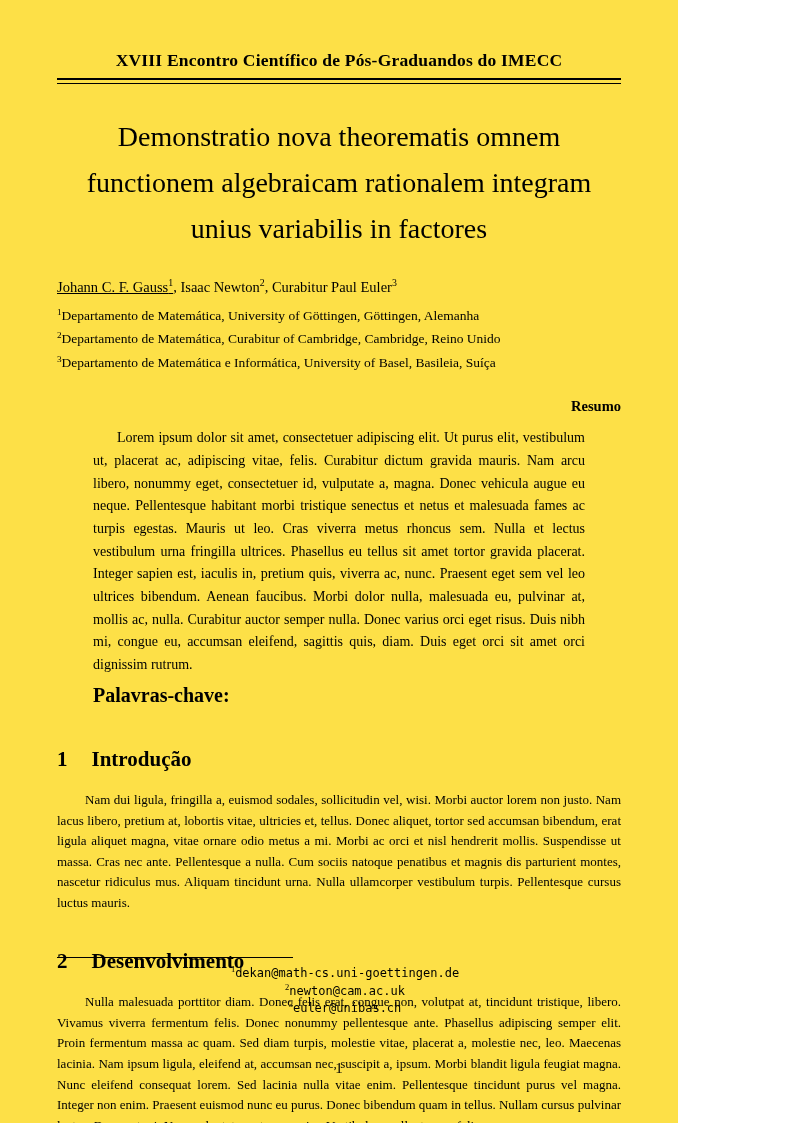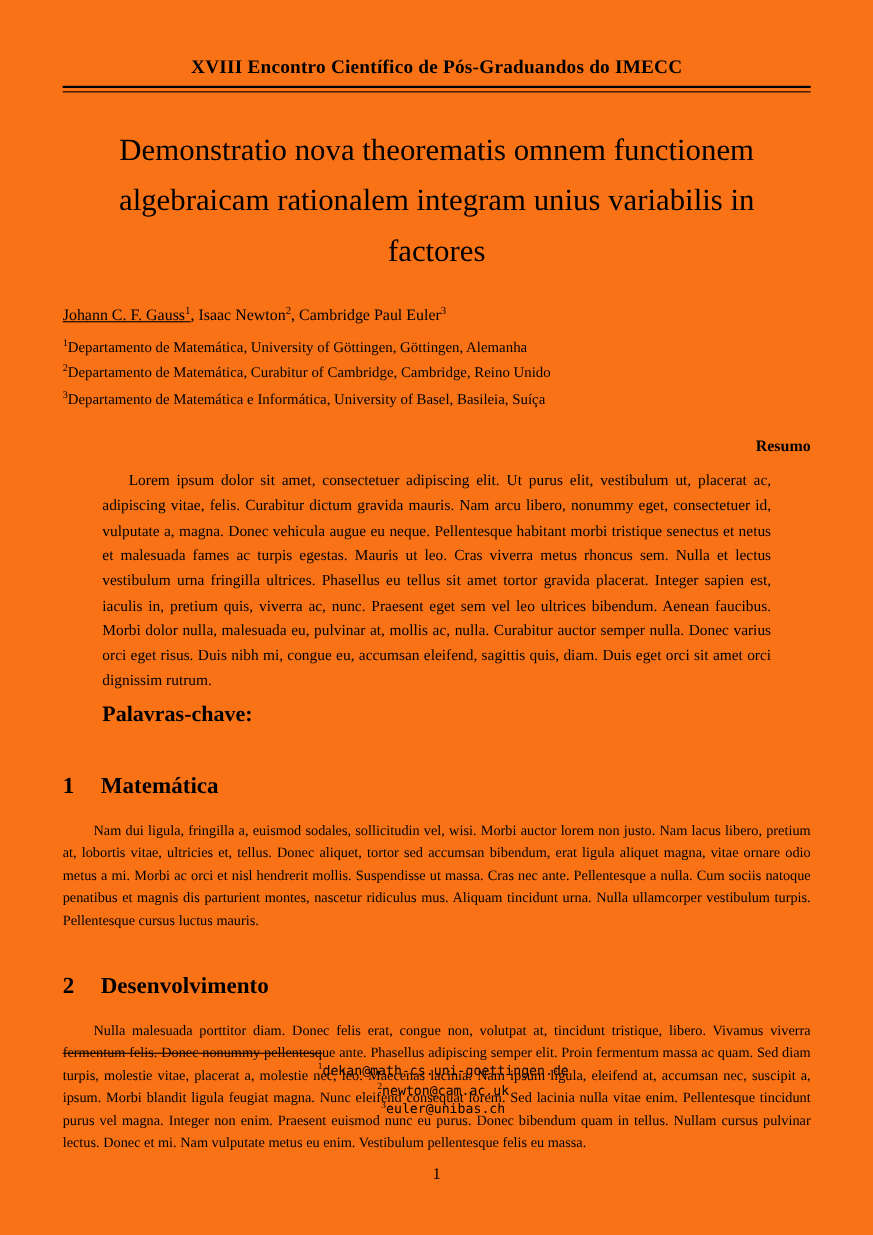--- a/index.html
+++ b/index.html
@@ -5,23 +5,23 @@
   * { margin:0; padding:0; box-sizing:border-box; }
   html, body { background:#ffffff; }
   body {
     width:794px; height:1123px;
     font-family:"Liberation Serif","DejaVu Serif",serif;
     color:#000;
     overflow:hidden;
   }
   .page {
     position:relative;
-    width:794px; height:1123px;
+    width:678px; height:1123px;
     padding:50px 57px 0 57px;
-    background:#f97316;
+    background:#fde047;
   }
   .conf-header {
     text-align:center;
     font-weight:bold;
     font-size:17.5px;
     letter-spacing:.2px;
   }
   .double-rule {
     margin-top:7px;
     height:6px;
@@ -110,33 +110,33 @@
 </head>
 <body>
 
 <div class="page">
 
   <div class="conf-header">XVIII Encontro Científico de Pós-Graduandos do IMECC</div>
   <div class="double-rule"></div>
 
   <h1 class="paper-title">Demonstratio nova theorematis omnem functionem algebraicam rationalem integram unius variabilis in factores</h1>
 
-  <p class="authors"><span class="underlined"><span>Johann C. F. Gauss</span><sup>1</sup></span><span>, </span><span><span>Isaac Newton</span><sup>2</sup></span><span>, </span><span><span>Cambridge Paul Euler</span><sup>3</sup></span></p>
+  <p class="authors"><span class="underlined"><span>Johann C. F. Gauss</span><sup>1</sup></span><span>, </span><span><span>Isaac Newton</span><sup>2</sup></span><span>, </span><span><span>Curabitur Paul Euler</span><sup>3</sup></span></p>
 
   <div class="affiliations">
     <p class="affiliation"><sup>1</sup><span>Departamento de Matemática, University of Göttingen, Göttingen, Alemanha</span></p>
     <p class="affiliation"><sup>2</sup><span>Departamento de Matemática, Curabitur of Cambridge, Cambridge, Reino Unido</span></p>
     <p class="affiliation"><sup>3</sup><span>Departamento de Matemática e Informática, University of Basel, Basileia, Suíça</span></p>
   </div>
 
   <div class="abstract-heading">Resumo</div>
   <p class="abstract-body">Lorem ipsum dolor sit amet, consectetuer adipiscing elit. Ut purus elit, vestibulum ut, placerat ac, adipiscing vitae, felis. Curabitur dictum gravida mauris. Nam arcu libero, nonummy eget, consectetuer id, vulputate a, magna. Donec vehicula augue eu neque. Pellentesque habitant morbi tristique senectus et netus et malesuada fames ac turpis egestas. Mauris ut leo. Cras viverra metus rhoncus sem. Nulla et lectus vestibulum urna fringilla ultrices. Phasellus eu tellus sit amet tortor gravida placerat. Integer sapien est, iaculis in, pretium quis, viverra ac, nunc. Praesent eget sem vel leo ultrices bibendum. Aenean faucibus. Morbi dolor nulla, malesuada eu, pulvinar at, mollis ac, nulla. Curabitur auctor semper nulla. Donec varius orci eget risus. Duis nibh mi, congue eu, accumsan eleifend, sagittis quis, diam. Duis eget orci sit amet orci dignissim rutrum.</p>
   <p class="keywords">Palavras-chave:</p>
 
-  <h2 class="section-heading"><span class="sec-num">1</span><span>Matemática</span></h2>
+  <h2 class="section-heading"><span class="sec-num">1</span><span>Introdução</span></h2>
   <p class="section-body">Nam dui ligula, fringilla a, euismod sodales, sollicitudin vel, wisi. Morbi auctor lorem non justo. Nam lacus libero, pretium at, lobortis vitae, ultricies et, tellus. Donec aliquet, tortor sed accumsan bibendum, erat ligula aliquet magna, vitae ornare odio metus a mi. Morbi ac orci et nisl hendrerit mollis. Suspendisse ut massa. Cras nec ante. Pellentesque a nulla. Cum sociis natoque penatibus et magnis dis parturient montes, nascetur ridiculus mus. Aliquam tincidunt urna. Nulla ullamcorper vestibulum turpis. Pellentesque cursus luctus mauris.</p>
 
   <h2 class="section-heading"><span class="sec-num">2</span><span>Desenvolvimento</span></h2>
   <p class="section-body">Nulla malesuada porttitor diam. Donec felis erat, congue non, volutpat at, tincidunt tristique, libero. Vivamus viverra fermentum felis. Donec nonummy pellentesque ante. Phasellus adipiscing semper elit. Proin fermentum massa ac quam. Sed diam turpis, molestie vitae, placerat a, molestie nec, leo. Maecenas lacinia. Nam ipsum ligula, eleifend at, accumsan nec, suscipit a, ipsum. Morbi blandit ligula feugiat magna. Nunc eleifend consequat lorem. Sed lacinia nulla vitae enim. Pellentesque tincidunt purus vel magna. Integer non enim. Praesent euismod nunc eu purus. Donec bibendum quam in tellus. Nullam cursus pulvinar lectus. Donec et mi. Nam vulputate metus eu enim. Vestibulum pellentesque felis eu massa.</p>
 
   <div class="footnotes">
     <div class="footnote-rule"></div>
     <p class="footnote"><sup>1</sup><span class="fn-text">dekan@math-cs.uni-goettingen.de</span></p>
     <p class="footnote"><sup>2</sup><span class="fn-text">newton@cam.ac.uk</span></p>
     <p class="footnote"><sup>3</sup><span class="fn-text">euler@unibas.ch</span></p>

